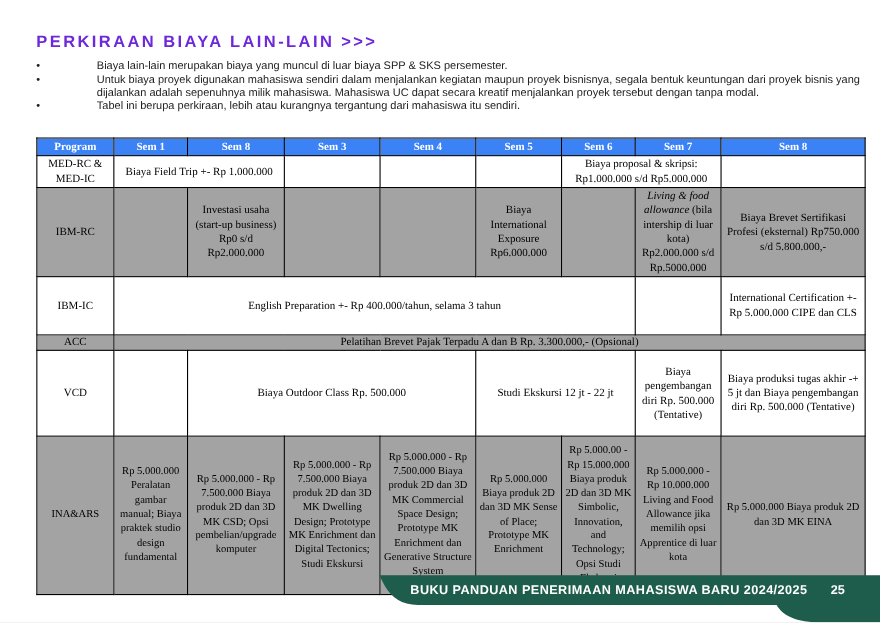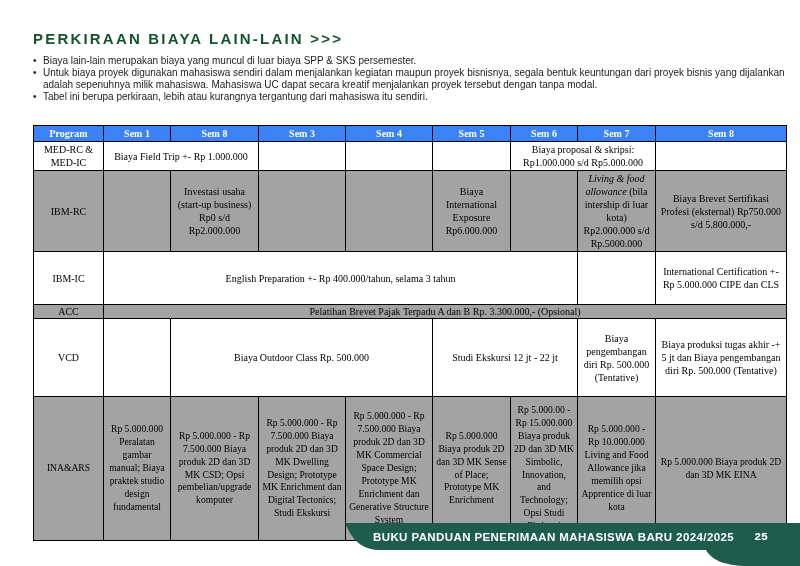--- a/index.html
+++ b/index.html
@@ -1,25 +1,25 @@
 <!DOCTYPE html>
 <html><head>
 <meta charset="utf-8">
 <style>
   html,body{margin:0;padding:0;background:#e8e8e8;}
   .page{position:relative;width:800px;height:566px;background:#ffffff;overflow:hidden;
         font-family:"Liberation Serif", serif;}
   .title{position:absolute;left:33px;top:30px;margin:0;
          font-family:"Liberation Sans", sans-serif;font-size:15px;font-weight:bold;
-         letter-spacing:2.2px;color:#14532d;}
+         letter-spacing:2.2px;color:#6d28d9;}
   .bullets{position:absolute;left:33px;top:55px;width:760px;
            font-family:"Liberation Sans", sans-serif;font-size:10px;line-height:12px;color:#1c1c1c;}
   .bullet{display:flex;}
   .bullet .dot{width:10px;flex:0 0 10px;}
-  .bullet .btxt{flex:1;}
+  .bullet .btxt{flex:1;margin-left:45px;}
 
   table.cost{position:absolute;left:33px;top:125px;width:753px;border-collapse:collapse;
              table-layout:fixed;font-size:10px;line-height:1.3;color:#000;}
   table.cost th, table.cost td{border:1px solid #000;text-align:center;vertical-align:middle;
              padding:1px 3px;overflow:hidden;}
   table.cost th{background:#3b82f6;color:#ffffff;font-weight:bold;height:15px;padding:0 2px;}
   tr.gray td{background:#a3a3a3;}
   tr.r-med td{height:26px;}
   tr.r-ibmrc td{height:62px;}
   tr.r-ibmic td{height:50px;}
@@ -27,21 +27,21 @@
   tr.r-vcd td{height:75px;}
   tr.r-ina td{height:141px;font-size:9.6px;line-height:1.35;}
   td .it{font-style:italic;}
 
   .footer-svg{position:absolute;left:0;top:516px;width:800px;height:50px;display:block;}
   .footer-bar{position:absolute;left:345px;top:523px;width:455px;height:27px;
               display:flex;align-items:center;color:#ffffff;
               font-family:"Liberation Sans", sans-serif;font-weight:bold;}
   .footer-text{position:absolute;left:28px;width:344px;text-align:center;
                font-size:11.5px;letter-spacing:0.4px;white-space:nowrap;}
-  .footer-num{position:absolute;right:32px;font-size:11.5px;font-family:Liberation Mono, monospace;}
+  .footer-num{position:absolute;right:32px;font-size:11.5px;}
 </style>
 </head>
 <body>
 
 <div class="page">
 
   <h1 class="title">PERKIRAAN BIAYA LAIN-LAIN &gt;&gt;&gt;</h1>
 
   <div class="bullets">
     <div class="bullet">

